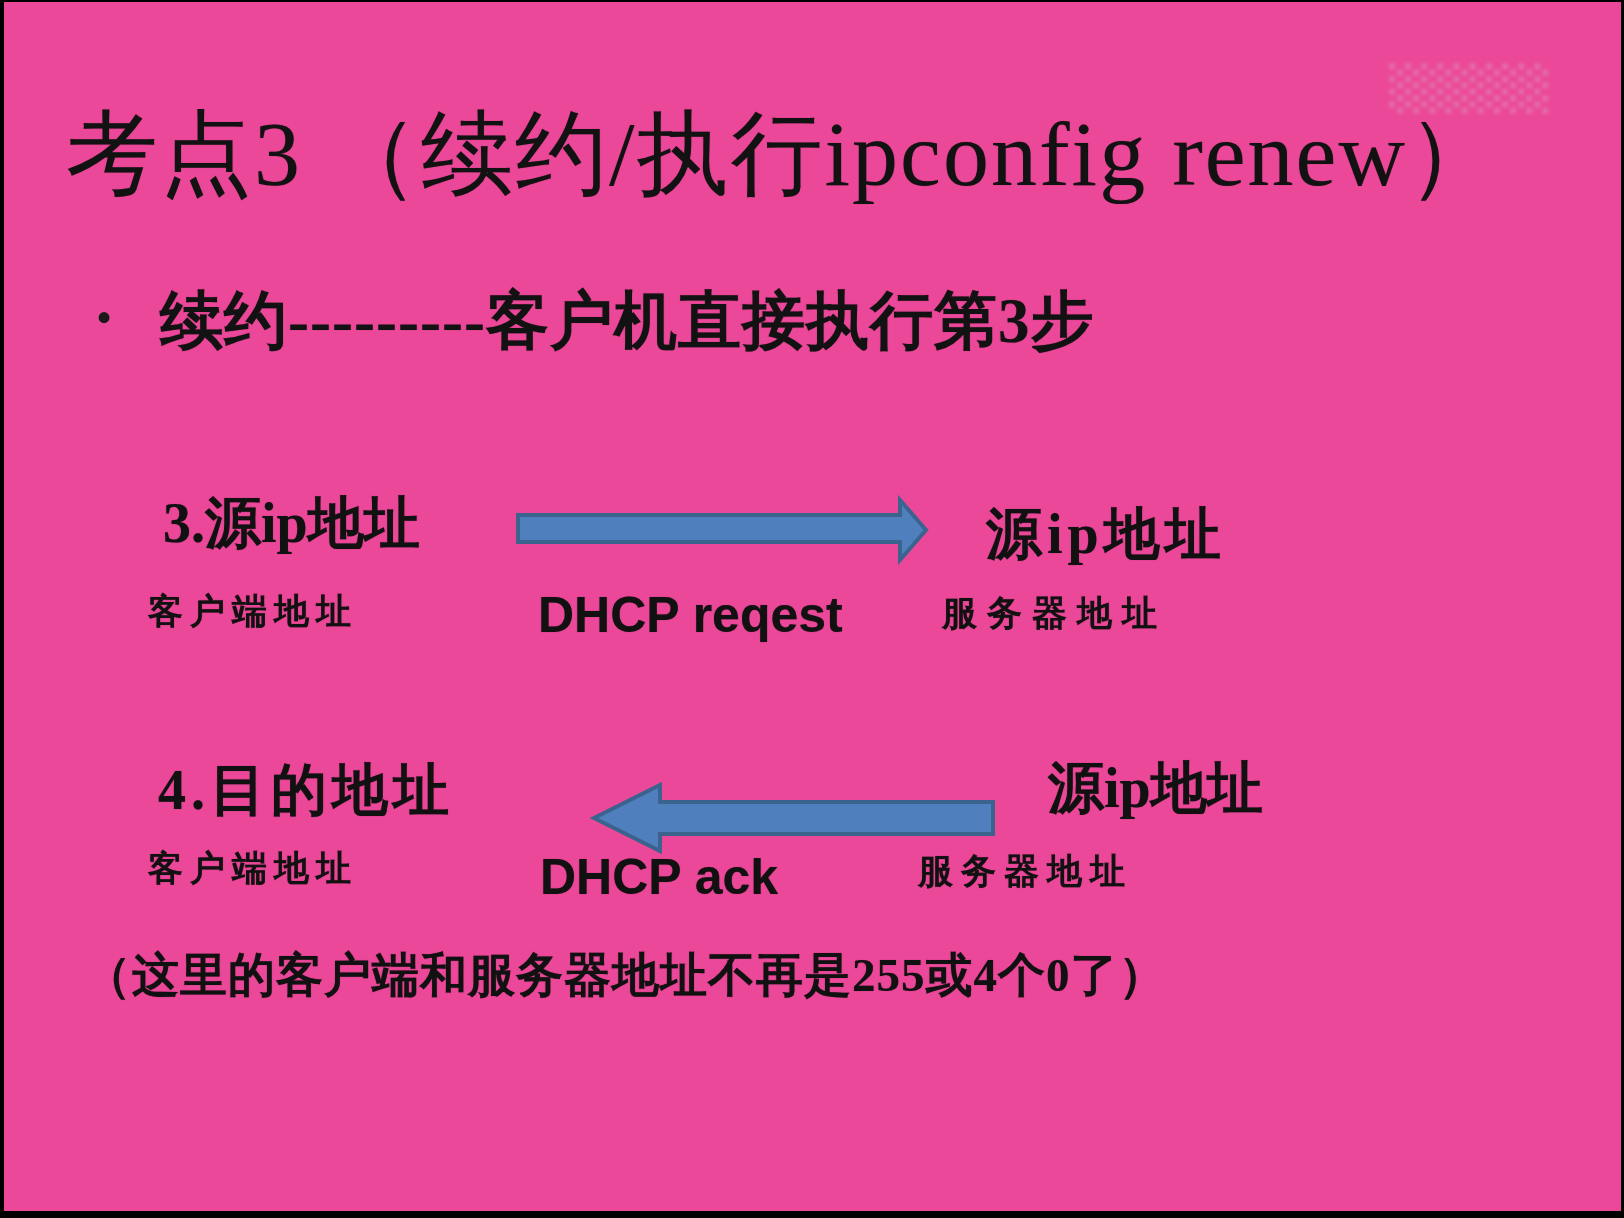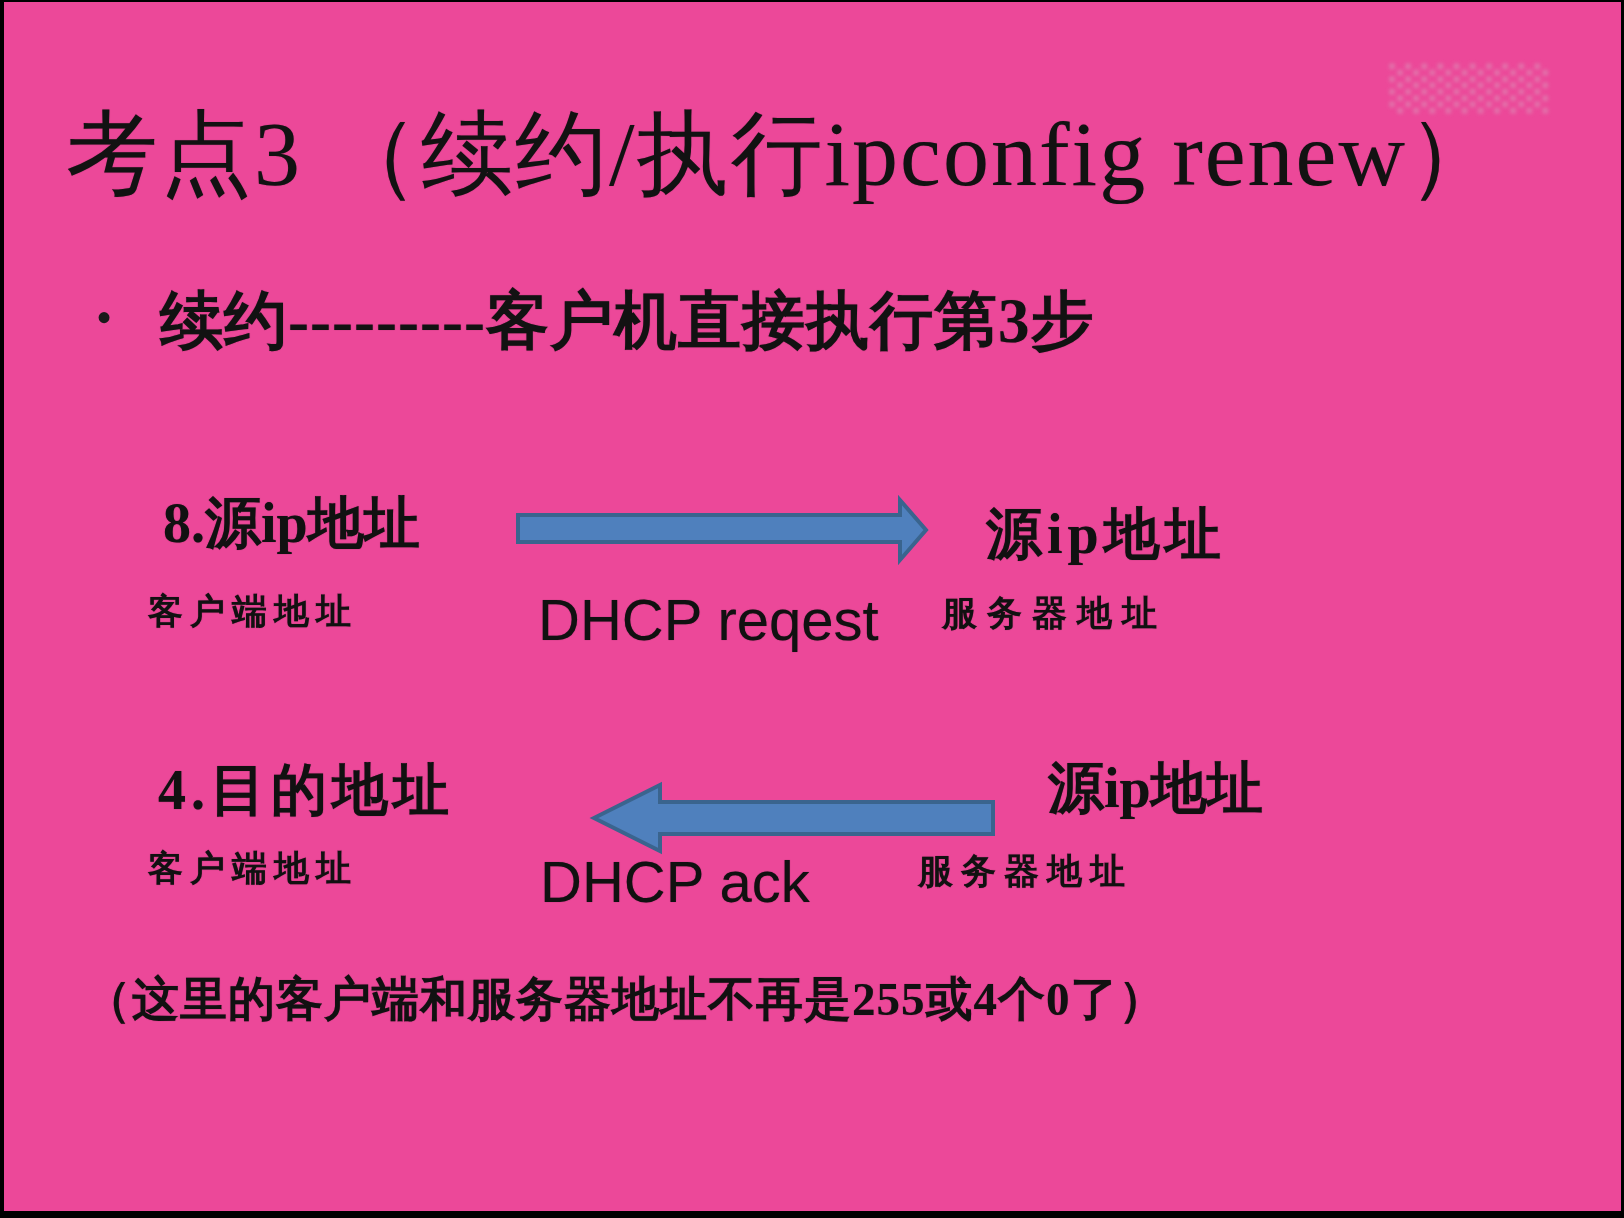--- a/index.html
+++ b/index.html
@@ -26,38 +26,38 @@
   .bullet-row { left: 96px; top: 278px; display: flex; align-items: flex-start; }
   .bullet-dot { font-size: 46px; line-height: 80px; margin-right: 48px; color: #1a1a1a; }
   .bullet-text {
     font-size: 63px; font-weight: 700; letter-spacing: 1px;
     color: #121212; text-shadow: 0 0 1px rgba(0,0,0,0.45); text-align: right;
   }
 
   .dg { font-weight: 700; color: #111; text-shadow: 0 0 1px rgba(0,0,0,0.45); }
   .dg-big { font-size: 56px; }
   .dg-mid { font-size: 35px; }
-  .msg { font-family: "Liberation Sans", "DejaVu Sans", sans-serif; font-size: 58px; font-weight: 400; }
+  .msg { font-family: "Liberation Sans", "DejaVu Sans", sans-serif; font-size: 50px; font-weight: 700; }
 
   .s3-src   { left: 163px; top: 486px; }
   .s3-dst   { left: 986px; top: 497px; letter-spacing: 5px; }
   .s3-cli   { left: 148px; top: 588px; letter-spacing: 7px; }
   .s3-msg   { left: 538px; top: 586px; }
   .s3-srv   { left: 942px; top: 590px; letter-spacing: 10px; }
 
   .s4-dst   { left: 158px; top: 753px; letter-spacing: 5px; }
   .s4-src   { left: 1048px; top: 751px; }
   .s4-cli   { left: 148px; top: 845px; letter-spacing: 7px; }
   .s4-msg   { left: 540px; top: 848px; }
   .s4-srv   { left: 918px; top: 848px; letter-spacing: 8px; }
 
   .note {
     left: 84px; top: 944px;
     font-size: 47px; font-weight: 700; letter-spacing: 1px;
-    color: #111; text-shadow: 0 0 1px rgba(0,0,0,0.45); margin-top: 24px;
+    color: #111; text-shadow: 0 0 1px rgba(0,0,0,0.45);
   }
 
   .arrow1 { left: 505px; top: 492px; }
   .arrow2 { left: 583px; top: 778px; }
 
   .watermark {
     left: 1390px; top: 64px; width: 215px; height: 50px;
     font-size: 42px; font-weight: 700;
     color: rgba(205, 205, 210, 0.55);
     filter: blur(2px);
@@ -77,21 +77,21 @@
 
   <div class="abs watermark">░░░░░</div>
 
   <div class="abs title">考点3 （续约/执行ipconfig renew）</div>
 
   <div class="abs bullet-row">
     <span class="bullet-dot">•</span>
     <span class="bullet-text">续约---------客户机直接执行第3步</span>
   </div>
 
-  <div class="abs dg dg-big s3-src">8.源ip地址</div>
+  <div class="abs dg dg-big s3-src">3.源ip地址</div>
 
   <svg class="abs arrow1" width="432" height="76" viewBox="0 0 432 76">
     <polygon points="13,23 395,23 395,8 421,38 395,68 395,50 13,50" stroke-width="4" stroke-linejoin="miter" fill="#4F80BD" stroke="#3A648E"></polygon>
   </svg>
 
   <div class="abs dg dg-big s3-dst">源ip地址</div>
   <div class="abs dg dg-mid s3-cli">客户端地址</div>
   <div class="abs dg msg s3-msg">DHCP reqest</div>
   <div class="abs dg dg-mid s3-srv">服务器地址</div>
 

